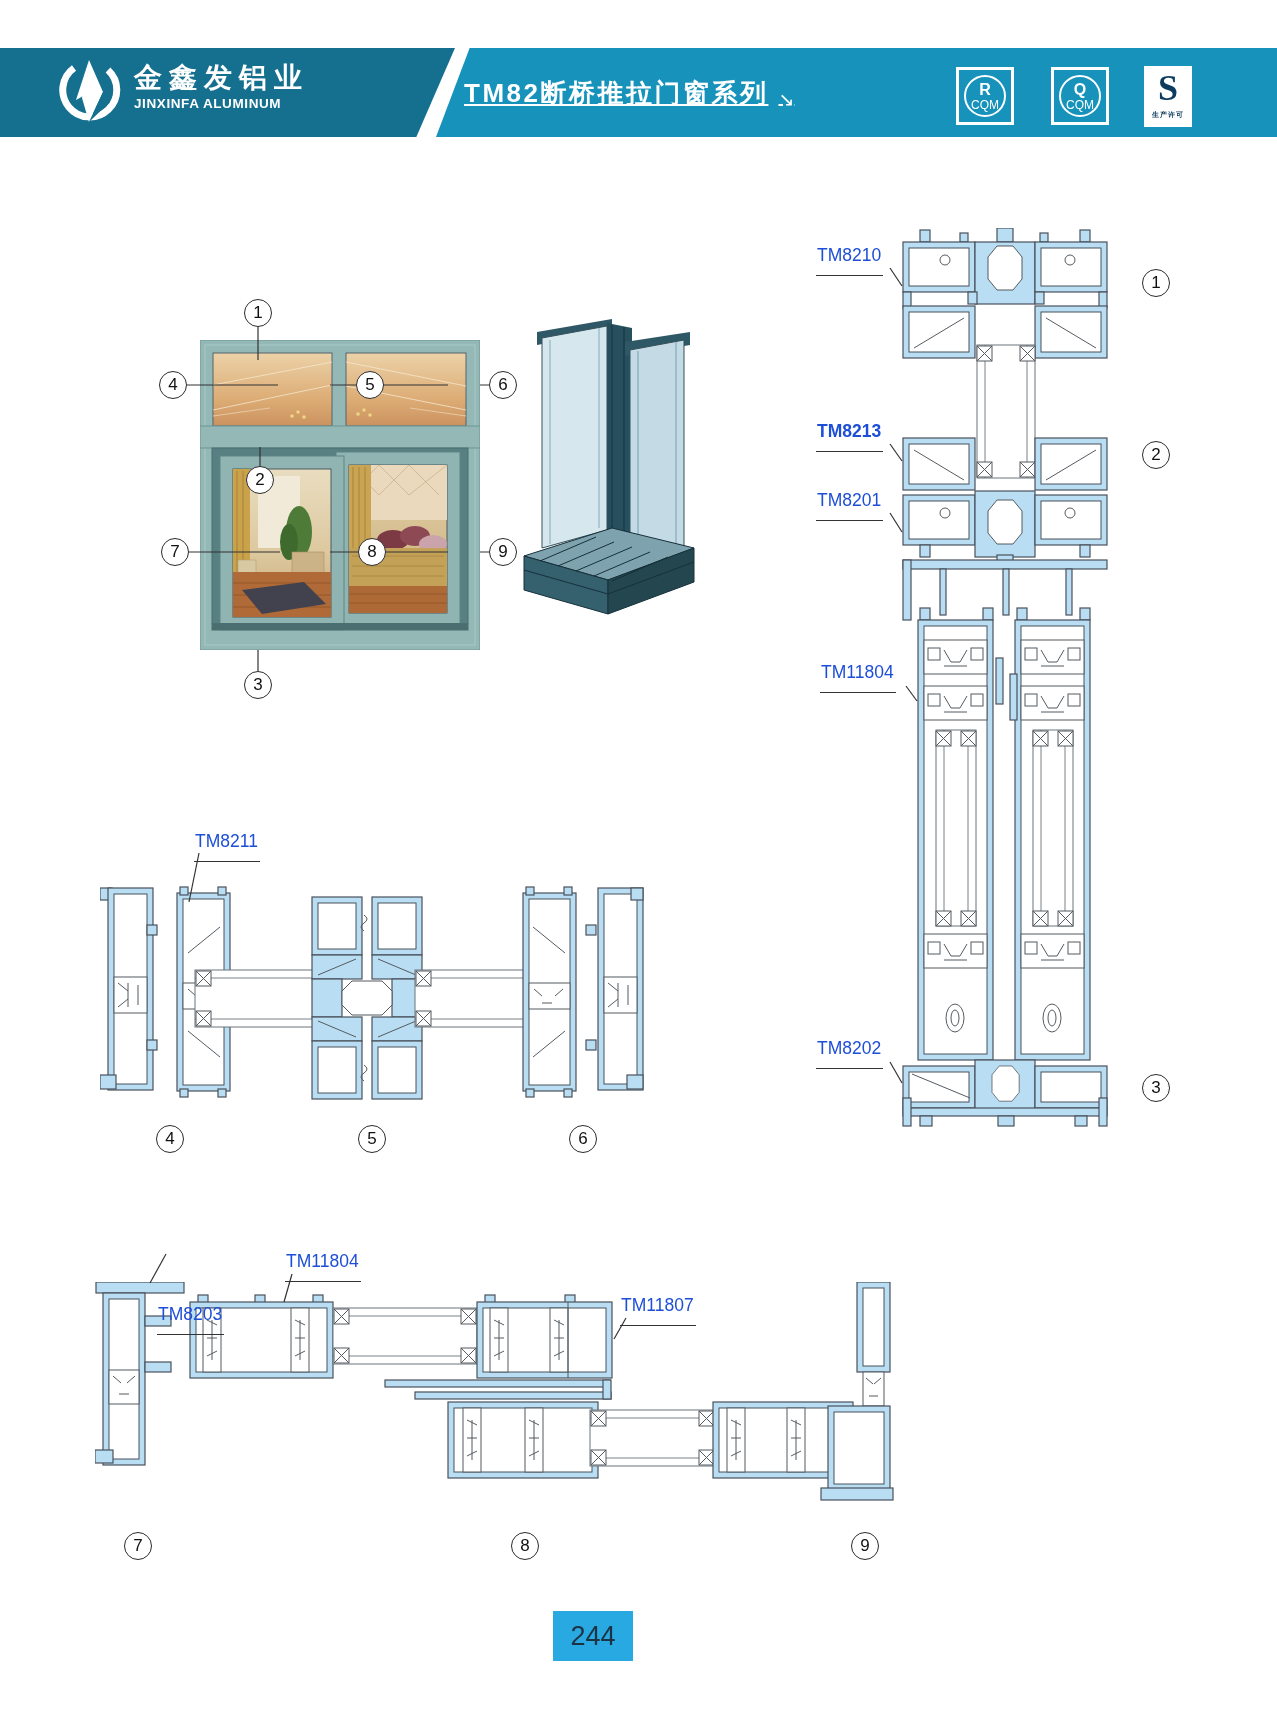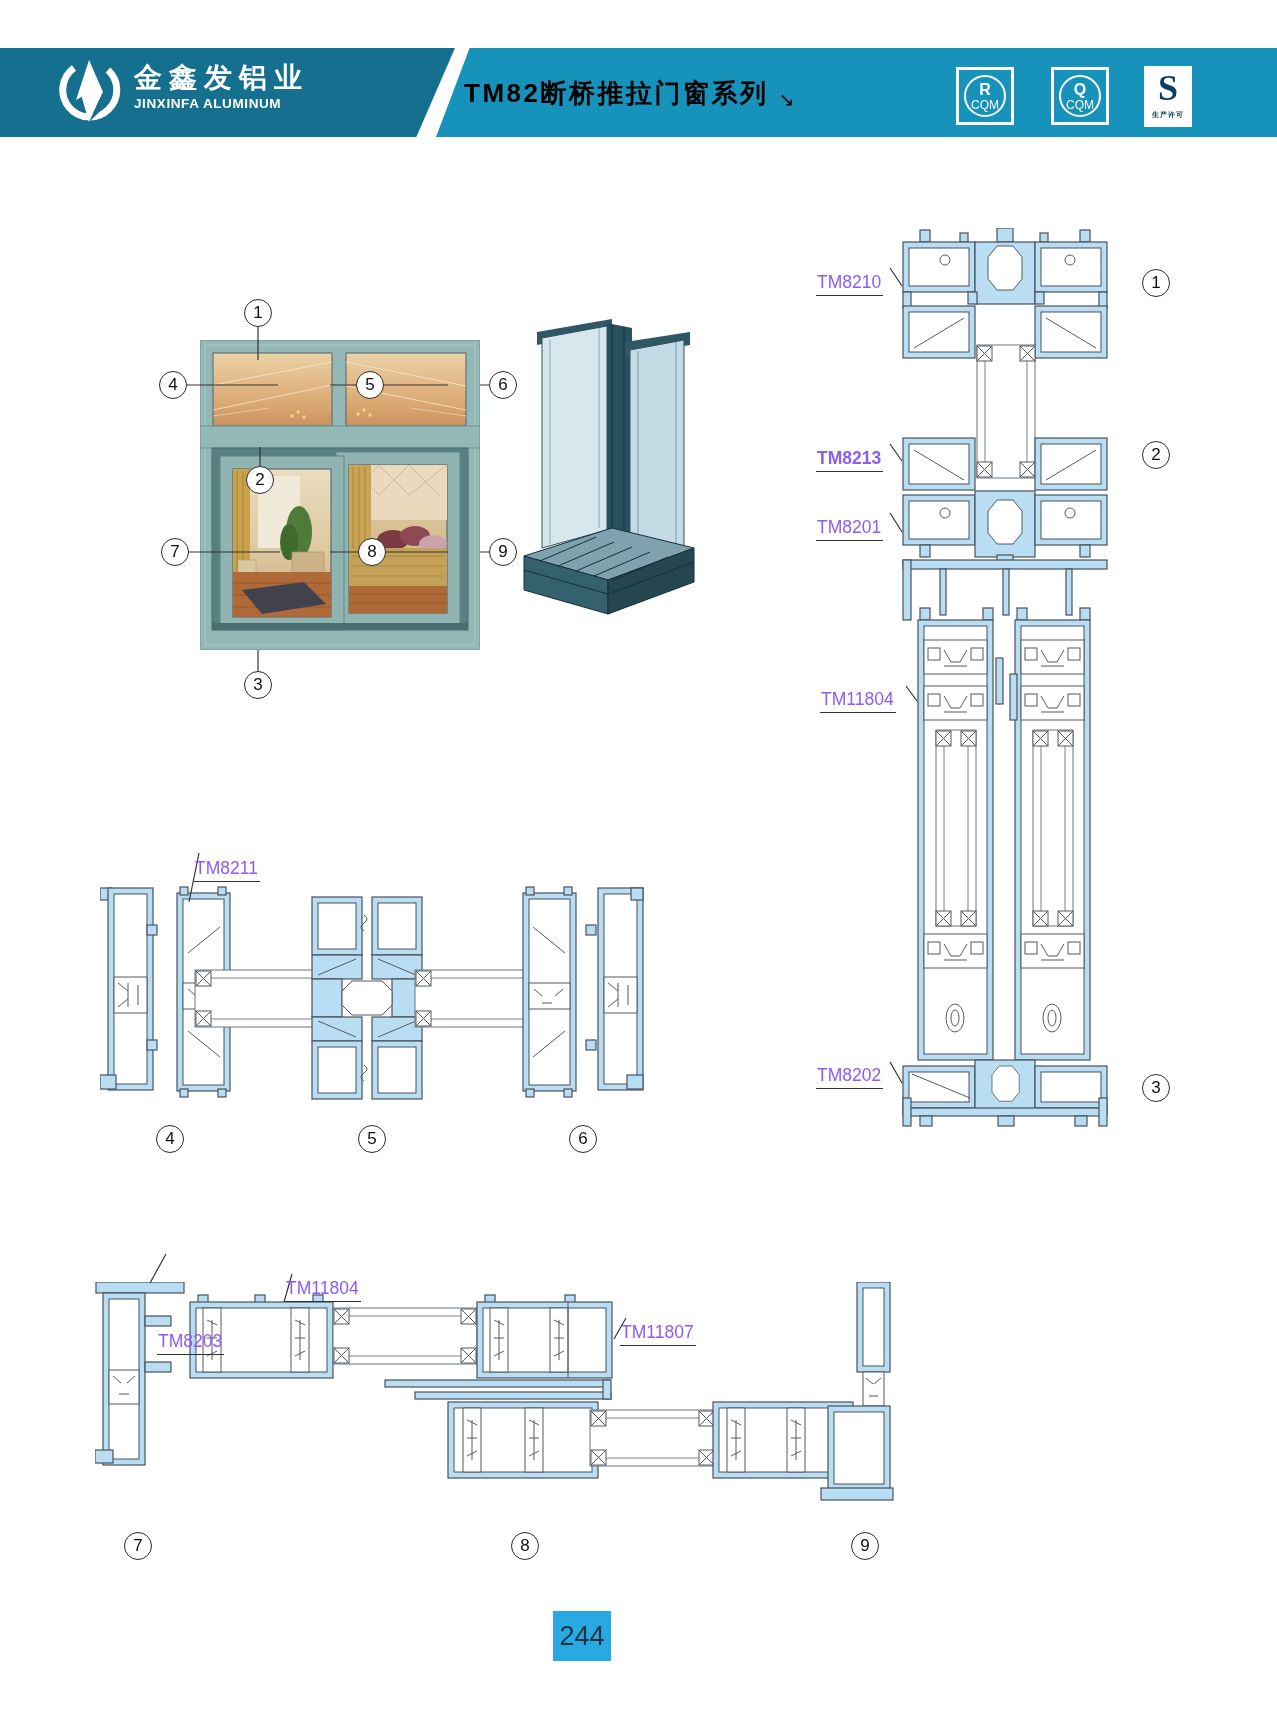--- a/index.html
+++ b/index.html
@@ -8,21 +8,21 @@
   
   .hdr{position:absolute;left:0;top:0;width:1010px;height:180px;}
   .hdr-left{position:absolute;left:0;top:48px;width:455px;height:89px;background:#15708f;
             clip-path:polygon(0 0,100% 0,91.5% 100%,0 100%);}
   .hdr-right{position:absolute;left:436px;top:48px;width:841px;height:89px;background:#1793bb;
              clip-path:polygon(4% 0,100% 0,100% 100%,0 100%);}
   .logo{position:absolute;left:58px;top:10px;width:64px;height:70px;}
   .brand{position:absolute;left:134px;top:13px;color:#fff;}
   .brand-cn{font-size:28px;font-weight:bold;letter-spacing:7px;line-height:34px;}
   .brand-en{font-size:13.5px;font-weight:bold;letter-spacing:0.6px;line-height:18px;}
-  .series{position:absolute;left:28px;top:28px;font-size:26px;font-weight:bold;color:#000000;letter-spacing:2.5px;}
+  .series{position:absolute;left:28px;top:28px;font-size:26px;font-weight:bold;color:#ffffff;letter-spacing:2.5px;text-decoration:underline;}
   .series .arr{font-size:19px;font-weight:normal;margin-left:10px;position:relative;top:4px;letter-spacing:0;}
   .cert{position:absolute;top:19px;width:58px;height:58px;border:3px solid #fff;box-sizing:border-box;}
   .cert-circ{position:relative;width:38px;height:38px;border:2px solid #fff;border-radius:50%;margin:5px auto 0;}
   .cert-letter{display:block;text-align:center;font-size:16px;font-weight:bold;color:#fff;line-height:26px;}
   .cert-cap{position:absolute;bottom:3px;left:0;width:100%;text-align:center;font-size:12px;font-weight:normal;color:#fff;letter-spacing:0;}
   .cert-s{background:#fff;border:none;width:48px;height:61px;top:18px;}
   .cert-s-letter{text-align:center;font-size:36px;font-weight:bold;color:#0e3c5e;line-height:44px;font-family:"Liberation Serif",serif;}
   .cert-s-cap{text-align:center;font-size:7px;color:#0e3c5e;font-weight:bold;letter-spacing:1px;}
   
   .sec-svg{position:absolute;}
@@ -30,24 +30,24 @@
   .pw{fill:#ffffff;stroke:#49525c;stroke-width:1;}
   .gl{fill:#ffffff;stroke:#6b747c;stroke-width:1;}
   .gln{fill:none;stroke:#6b747c;stroke-width:0.9;}
   .xw{fill:#ffffff;stroke:#555b61;stroke-width:1;}
   .xl{fill:none;stroke:#555b61;stroke-width:1;}
   
   .lines-overlay{position:absolute;left:0;top:0;width:1277px;height:1721px;pointer-events:none;}
   .ld{fill:none;stroke:#333;stroke-width:1.2;}
   .co{position:absolute;width:28px;height:28px;box-sizing:border-box;border:1.6px solid #2b2b2b;border-radius:50%;
       background:#fff;font-size:17px;line-height:25px;text-align:center;color:#111;}
-  .lbl{position:absolute;font-size:17.5px;line-height:1.1;color:#8b5cf6;border-bottom:1.3px solid #333;
-       padding:0 2px 3px 1px;background:transparent;margin-top:27px;}
+  .lbl{position:absolute;font-size:17.5px;line-height:1.1;color:#1d4ed8;border-bottom:1.3px solid #333;
+       padding:0 2px 10px 1px;background:transparent;}
   
-  .badge{position:absolute;left:553px;top:1611px;width:58px;height:50px;background:#29a9e1;
+  .badge{position:absolute;left:553px;top:1611px;width:80px;height:50px;background:#29a9e1;
          color:#1b3344;font-size:27px;text-align:center;line-height:50px;}
 </style>
 </head>
 <body>
 
 <div class="page">
 
   <div class="hdr">
     <div class="hdr-left">
       <div class="logo">

